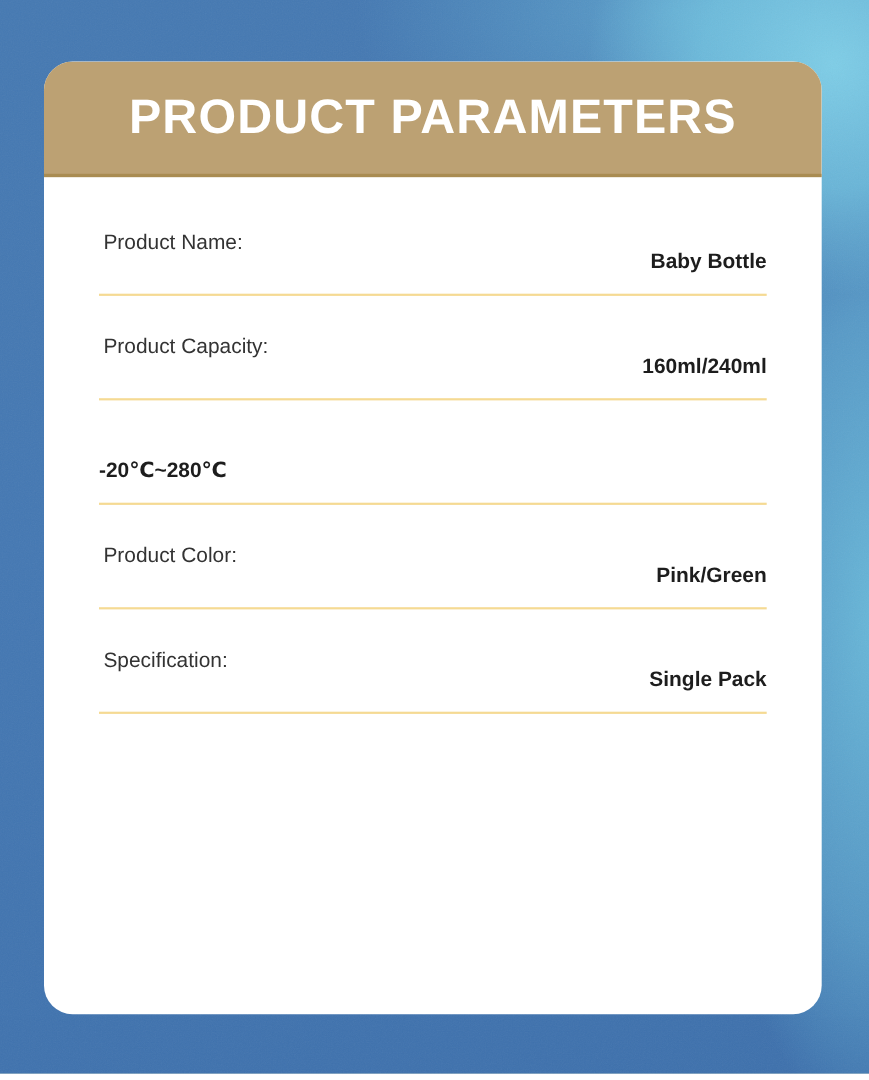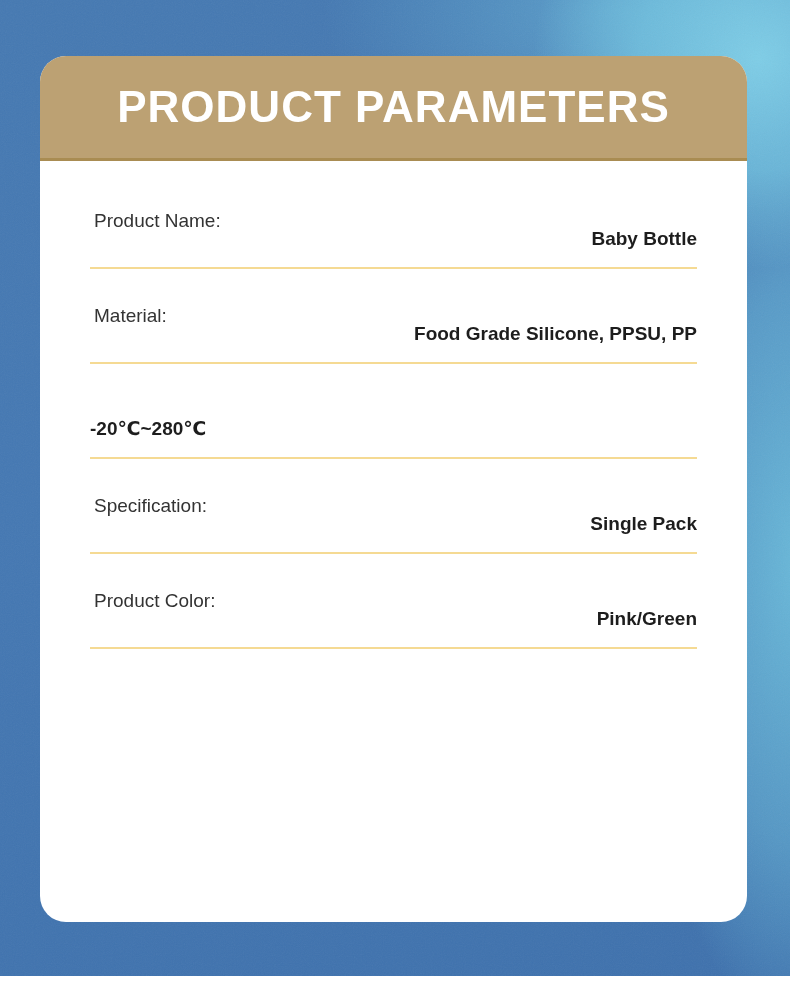--- a/index.html
+++ b/index.html
@@ -123,38 +123,38 @@
     </div>
 
     <div class="rows">
 
       <div class="row">
         <span class="row-label">Product Name:</span>
         <span class="row-value">Baby Bottle</span>
       </div>
 
 
+      <div class="row">
+        <span class="row-label">Product Capacity:</span>
+        <span class="row-value">160ml/240ml</span>
+      </div>
 
-      <div class="row">
-        <span class="row-label">Material:</span>
-        <span class="row-value">Food Grade Silicone, PPSU, PP</span>
-      </div>
 
       <div class="row">
         <span class="row-value">-20℃~280℃</span>
       </div>
 
       <div class="row">
-        <span class="row-label">Specification:</span>
-        <span class="row-value">Single Pack</span>
+        <span class="row-label">Product Color:</span>
+        <span class="row-value">Pink/Green</span>
       </div>
 
       <div class="row">
-        <span class="row-label">Product Color:</span>
-        <span class="row-value">Pink/Green</span>
+        <span class="row-label">Specification:</span>
+        <span class="row-value">Single Pack</span>
       </div>
 
     </div>
   </div>
 
   <div class="bottom-strip"></div>
 
 </div>
 
 </body></html>

